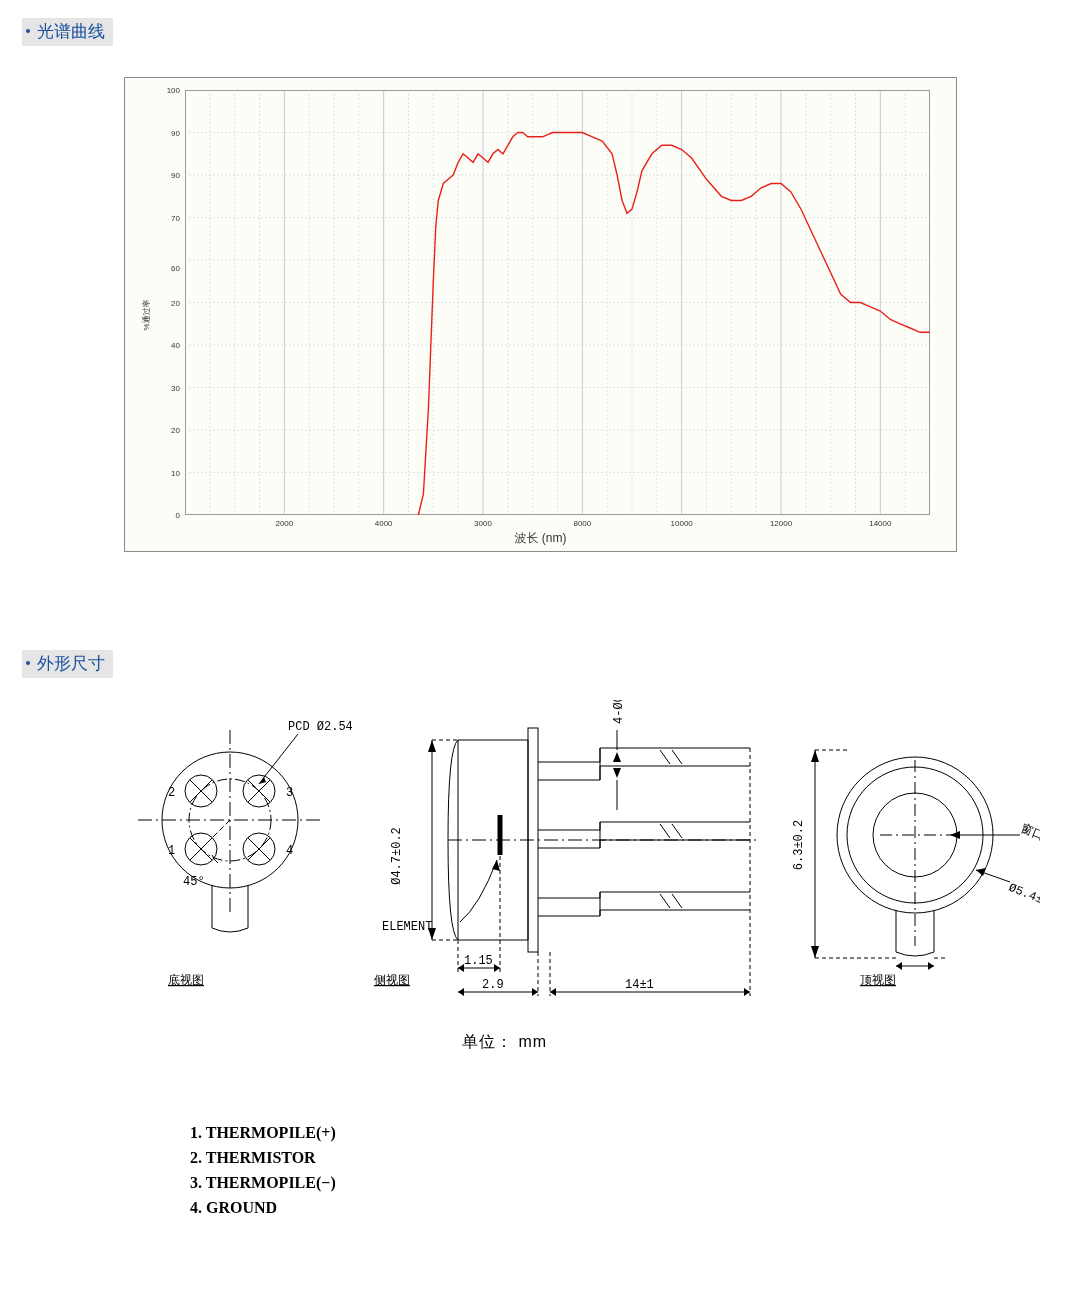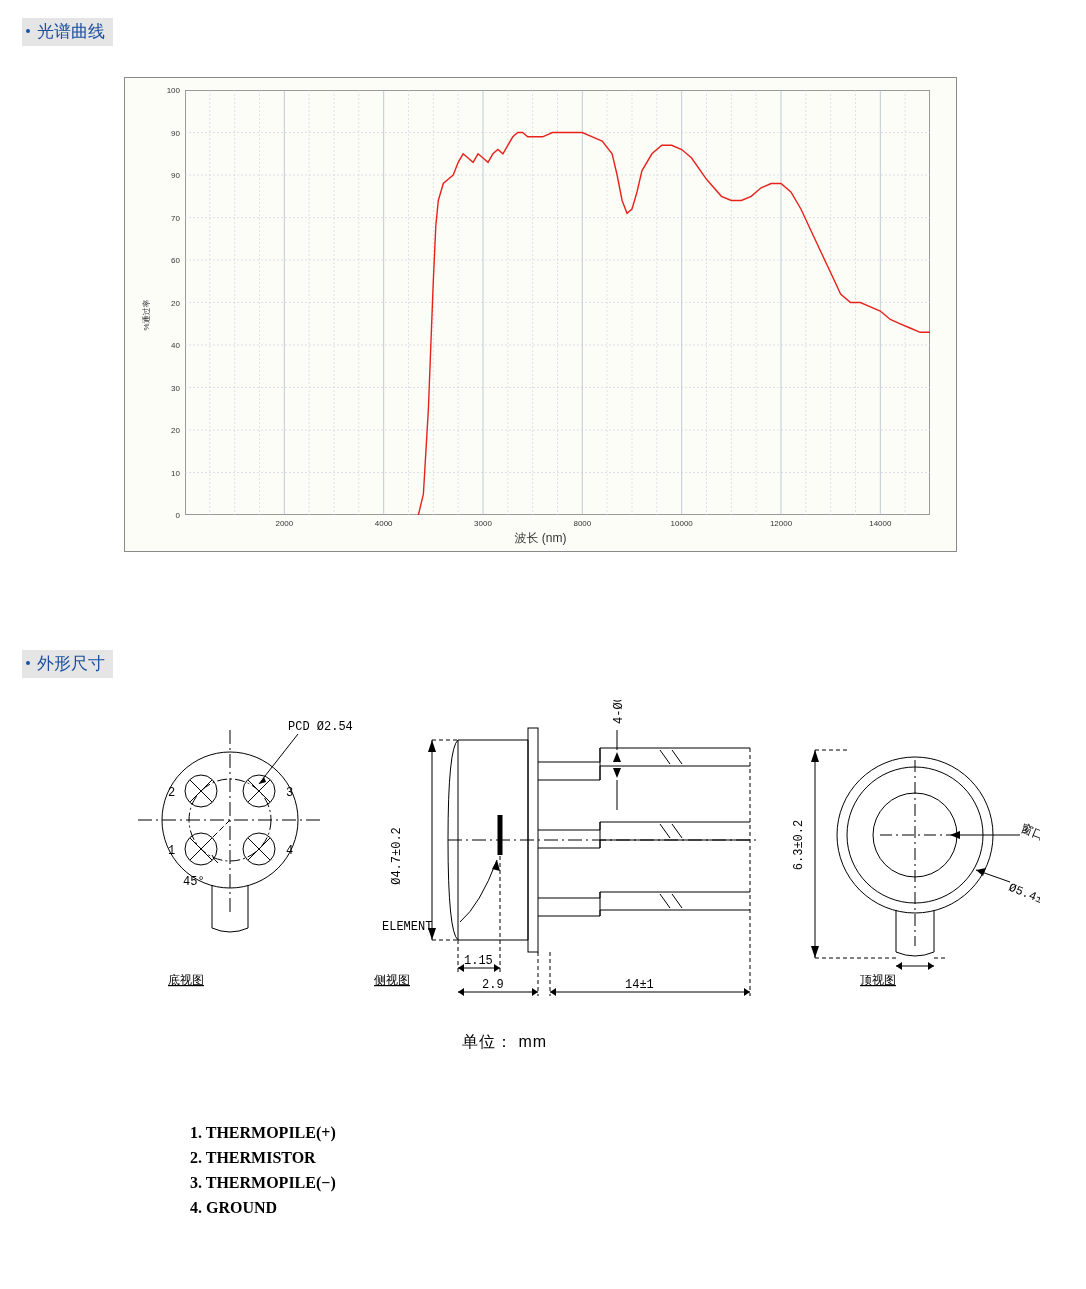--- a/index.html
+++ b/index.html
@@ -196,21 +196,21 @@
         </g>
       <path id="curve-path" fill="none" stroke="#e8211b" stroke-width="1.4" d="M19.9,429.3 L49.7,429.3 L99.3,429.3 L149.0,429.3 L198.7,429.3 L218.5,429.3 L228.5,429.3 L233.4,425.0 L238.4,403.8 L243.4,318.8 L248.3,191.2 L250.8,136.0 L253.3,110.5 L258.3,93.5 L263.2,89.3 L268.2,85.0 L273.2,72.3 L278.1,63.8 L283.1,68.0 L288.1,72.3 L293.0,63.8 L298.0,68.0 L303.0,72.3 L307.9,63.8 L312.9,59.5 L317.9,63.8 L322.8,55.3 L327.8,46.8 L332.8,42.5 L337.7,42.5 L342.7,46.8 L347.7,46.8 L357.6,46.8 L367.5,42.5 L377.5,42.5 L387.4,42.5 L397.3,42.5 L407.3,46.8 L417.2,51.0 L427.1,63.8 L432.1,85.0 L437.1,110.5 L442.0,123.3 L447.0,119.0 L452.0,102.0 L456.9,80.8 L466.9,63.8 L476.8,55.3 L486.7,55.3 L496.7,59.5 L506.6,68.0 L521.5,89.3 L536.4,106.3 L546.3,110.5 L556.3,110.5 L566.2,106.3 L576.1,97.8 L586.1,93.5 L596.0,93.5 L605.9,102.0 L615.9,119.0 L625.8,140.3 L635.7,161.5 L645.7,182.8 L655.6,204.0 L665.5,212.5 L675.5,212.5 L685.4,216.8 L695.3,221.0 L705.3,229.5 L715.2,233.8 L725.1,238.0 L735.1,242.3 L745.0,242.3"></path>
     </svg>
     <div id="ytick-group">
         <div class="ytick-label" style="top: 425px;">0</div>
         <div class="ytick-label" style="top: 382.5px;">10</div>
         <div class="ytick-label" style="top: 340px;">20</div>
         <div class="ytick-label" style="top: 297.5px;">30</div>
         <div class="ytick-label" style="top: 255px;">40</div>
         <div class="ytick-label" style="top: 212.5px;">20</div>
-        <div class="ytick-label" style="top: 170px;">60</div>
+        <div class="ytick-label" style="top: 178px;">60</div>
         <div class="ytick-label" style="top: 127.5px;">70</div>
         <div class="ytick-label" style="top: 85px;">90</div>
         <div class="ytick-label" style="top: 42.5px;">90</div>
         <div class="ytick-label" style="top: 0px;">100</div>
       </div>
     <div id="xtick-group">
         <div class="xtick-label" style="left: 99.3333px;">2000</div>
         <div class="xtick-label" style="left: 198.667px;">4000</div>
         <div class="xtick-label" style="left: 298px;">3000</div>
         <div class="xtick-label" style="left: 397.333px;">8000</div>

